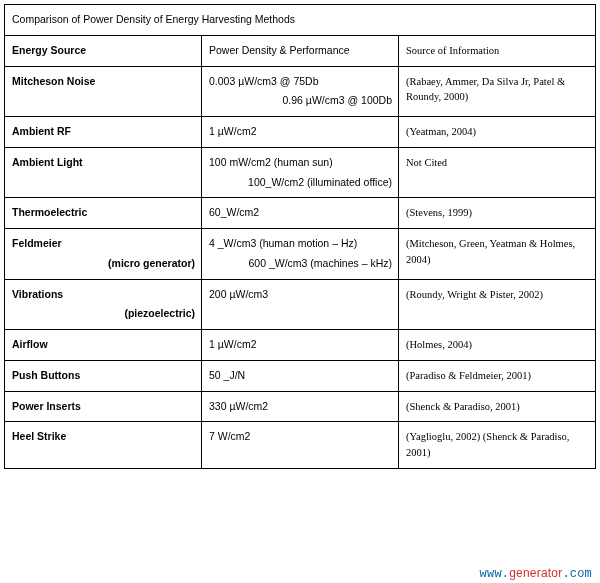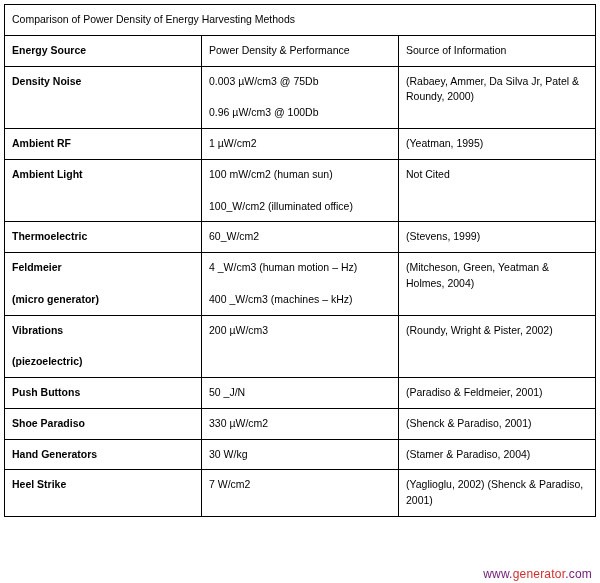--- a/index.html
+++ b/index.html
@@ -30,79 +30,80 @@
   }
   table.harvest td {
     border: 1px solid #000000;
     vertical-align: top;
     padding: 7px 6px 7px 7px;
     font-size: 10.5px;
     line-height: 1.5;
   }
   td.col-a { width: 139px; font-weight: bold; }
   td.col-b { width: 235px; }
-  td.col-c { width: 214px; }
+  td.col-c { width: 214px; font-family: Liberation Serif, serif; }
   .title-cell {
     padding: 7px 6px 8px 7px;
   }
   .cell-line {
     display: block;
   }
   .cell-line + .cell-line {
-    margin-top: 16px;
+    margin-top: 4px;
+    text-align: right;
   }
   .watermark {
     position: absolute;
     right: 8px;
     bottom: 2px;
     font-size: 12px;
     font-family: "Liberation Sans", sans-serif;
     letter-spacing: 0.2px;
   }
-  .wm-green { color: #701a75; }
+  .wm-green { color: #0369a1; font-family: Liberation Mono, monospace; }
   .wm-red { color: #d32f2f; }
 </style>
 </head>
 <body>
 
 <div class="page">
   <table class="harvest">
     <tbody>
       <tr>
         <td class="title-cell" colspan="3">Comparison of Power Density of Energy Harvesting Methods</td>
       </tr>
       <tr>
         <td class="col-a">Energy Source</td>
         <td class="col-b">Power Density &amp; Performance</td>
         <td class="col-c">Source of Information</td>
       </tr>
 
       <tr>
         <td class="col-a">
-          <span class="cell-line">Density Noise</span>
+          <span class="cell-line">Mitcheson Noise</span>
         </td>
         <td class="col-b">
           <span class="cell-line">0.003 µW/cm3 @ 75Db</span>
           <span class="cell-line">0.96 µW/cm3 @ 100Db</span>
         </td>
         <td class="col-c">
           <span class="cell-line">(Rabaey, Ammer, Da Silva Jr, Patel &amp; Roundy, 2000)</span>
         </td>
       </tr>
 
 
       <tr>
         <td class="col-a">
           <span class="cell-line">Ambient RF</span>
         </td>
         <td class="col-b">
           <span class="cell-line">1 µW/cm2</span>
         </td>
         <td class="col-c">
-          <span class="cell-line">(Yeatman, 1995)</span>
+          <span class="cell-line">(Yeatman, 2004)</span>
         </td>
       </tr>
 
       <tr>
         <td class="col-a">
           <span class="cell-line">Ambient Light</span>
         </td>
         <td class="col-b">
           <span class="cell-line">100 mW/cm2 (human sun)</span>
           <span class="cell-line">100_W/cm2 (illuminated office)</span>
@@ -124,76 +125,76 @@
         </td>
       </tr>
 
       <tr>
         <td class="col-a">
           <span class="cell-line">Feldmeier</span>
           <span class="cell-line">(micro generator)</span>
         </td>
         <td class="col-b">
           <span class="cell-line">4 _W/cm3 (human motion – Hz)</span>
-          <span class="cell-line">400 _W/cm3 (machines – kHz)</span>
+          <span class="cell-line">600 _W/cm3 (machines – kHz)</span>
         </td>
         <td class="col-c">
           <span class="cell-line">(Mitcheson, Green, Yeatman &amp; Holmes, 2004)</span>
         </td>
       </tr>
 
       <tr>
         <td class="col-a">
           <span class="cell-line">Vibrations</span>
           <span class="cell-line">(piezoelectric)</span>
         </td>
         <td class="col-b">
           <span class="cell-line">200 µW/cm3</span>
         </td>
         <td class="col-c">
           <span class="cell-line">(Roundy, Wright &amp; Pister, 2002)</span>
         </td>
       </tr>
 
+      <tr>
+        <td class="col-a">
+          <span class="cell-line">Airflow</span>
+        </td>
+        <td class="col-b">
+          <span class="cell-line">1 µW/cm2</span>
+        </td>
+        <td class="col-c">
+          <span class="cell-line">(Holmes, 2004)</span>
+        </td>
+      </tr>
 
       <tr>
         <td class="col-a">
           <span class="cell-line">Push Buttons</span>
         </td>
         <td class="col-b">
           <span class="cell-line">50 _J/N</span>
         </td>
         <td class="col-c">
           <span class="cell-line">(Paradiso &amp; Feldmeier, 2001)</span>
         </td>
       </tr>
 
       <tr>
         <td class="col-a">
-          <span class="cell-line">Shoe Paradiso</span>
+          <span class="cell-line">Power Inserts</span>
         </td>
         <td class="col-b">
           <span class="cell-line">330 µW/cm2</span>
         </td>
         <td class="col-c">
           <span class="cell-line">(Shenck &amp; Paradiso, 2001)</span>
         </td>
       </tr>
 
-      <tr>
-        <td class="col-a">
-          <span class="cell-line">Hand Generators</span>
-        </td>
-        <td class="col-b">
-          <span class="cell-line">30 W/kg</span>
-        </td>
-        <td class="col-c">
-          <span class="cell-line">(Stamer &amp; Paradiso, 2004)</span>
-        </td>
-      </tr>
 
       <tr>
         <td class="col-a">
           <span class="cell-line">Heel Strike</span>
         </td>
         <td class="col-b">
           <span class="cell-line">7 W/cm2</span>
         </td>
         <td class="col-c">
           <span class="cell-line">(Yaglioglu, 2002) (Shenck &amp; Paradiso, 2001)</span>

